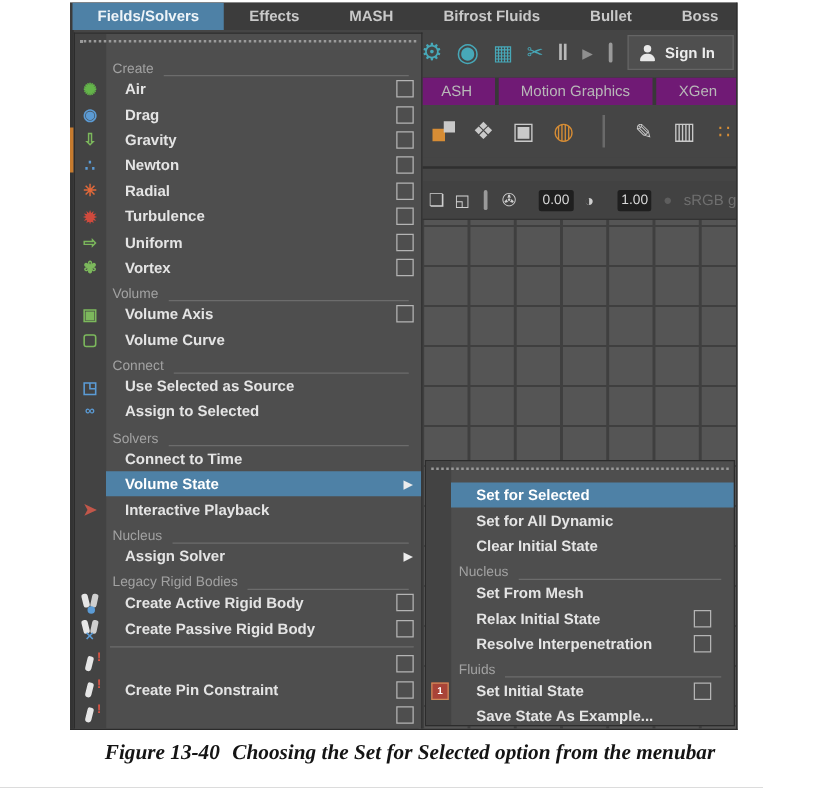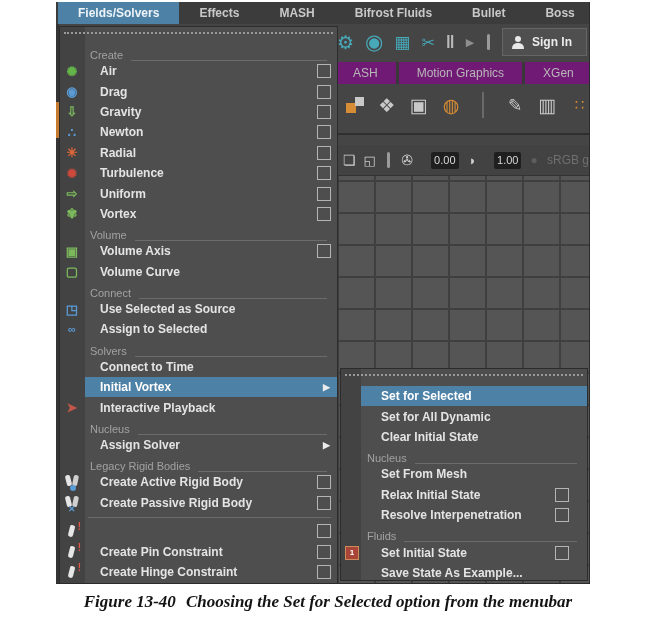--- a/index.html
+++ b/index.html
@@ -281,21 +281,21 @@
             <span>Assign to Selected</span>
           </div>
           <div class="hdr">
             <span>Solvers</span>
             <span class="hline"></span>
           </div>
           <div class="row">
             <span>Connect to Time</span>
           </div>
           <div class="row hl">
-            <span>Initial Vortex</span>
+            <span>Volume State</span>
             <span class="subarrow">▶</span>
           </div>
           <div class="row">
             <span class="mi-icon" style="color: rgb(194, 87, 74);">➤</span>
             <span>Interactive Playback</span>
           </div>
           <div class="hdr">
             <span>Nucleus</span>
             <span class="hline"></span>
           </div>
@@ -332,21 +332,20 @@
             <span class="mi-icon pin"></span>
             <span class="cb"></span>
           </div>
           <div class="row">
             <span class="mi-icon pin"></span>
             <span>Create Pin Constraint</span>
             <span class="cb"></span>
           </div>
           <div class="row">
             <span class="mi-icon pin"></span>
-            <span>Create Hinge Constraint</span>
             <span class="cb"></span>
           </div>
           <div class="row"></div>
         </div>
     </div>
 
     <div class="panel menu-sub">
       <div class="gutter"></div>
       <div class="rows" id="menu-sub-rows">
           <div class="tearoff">

